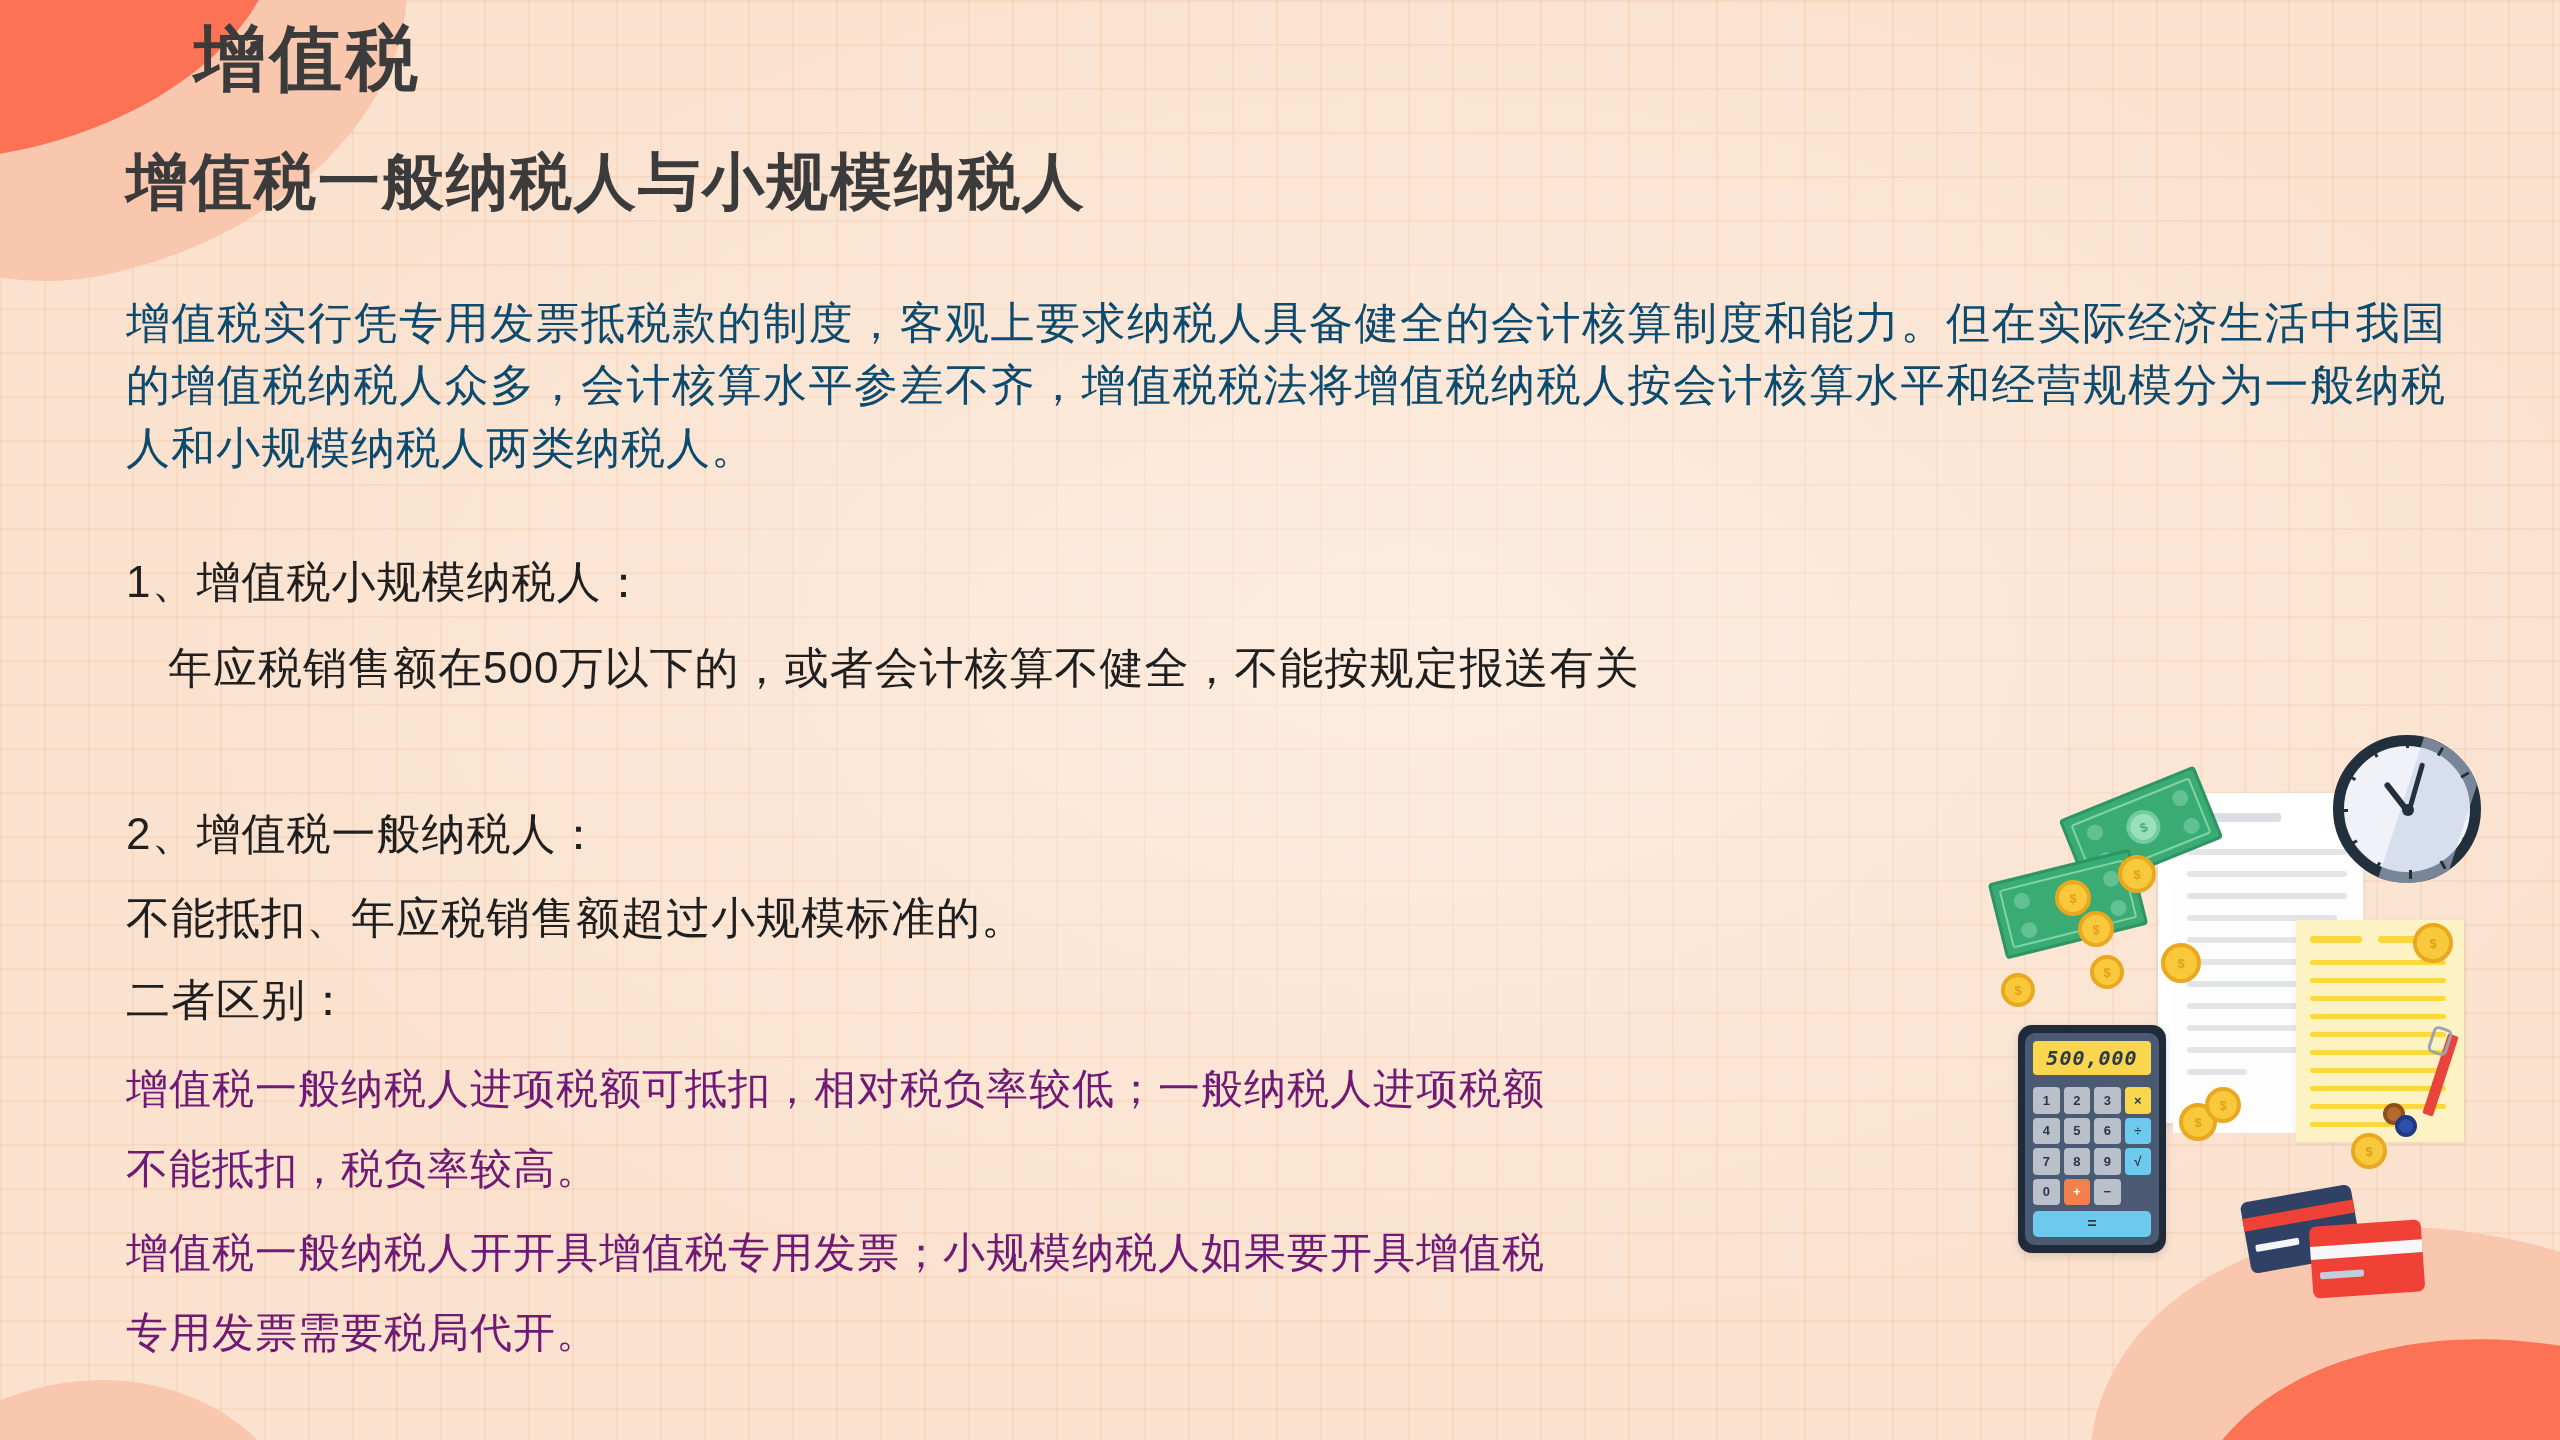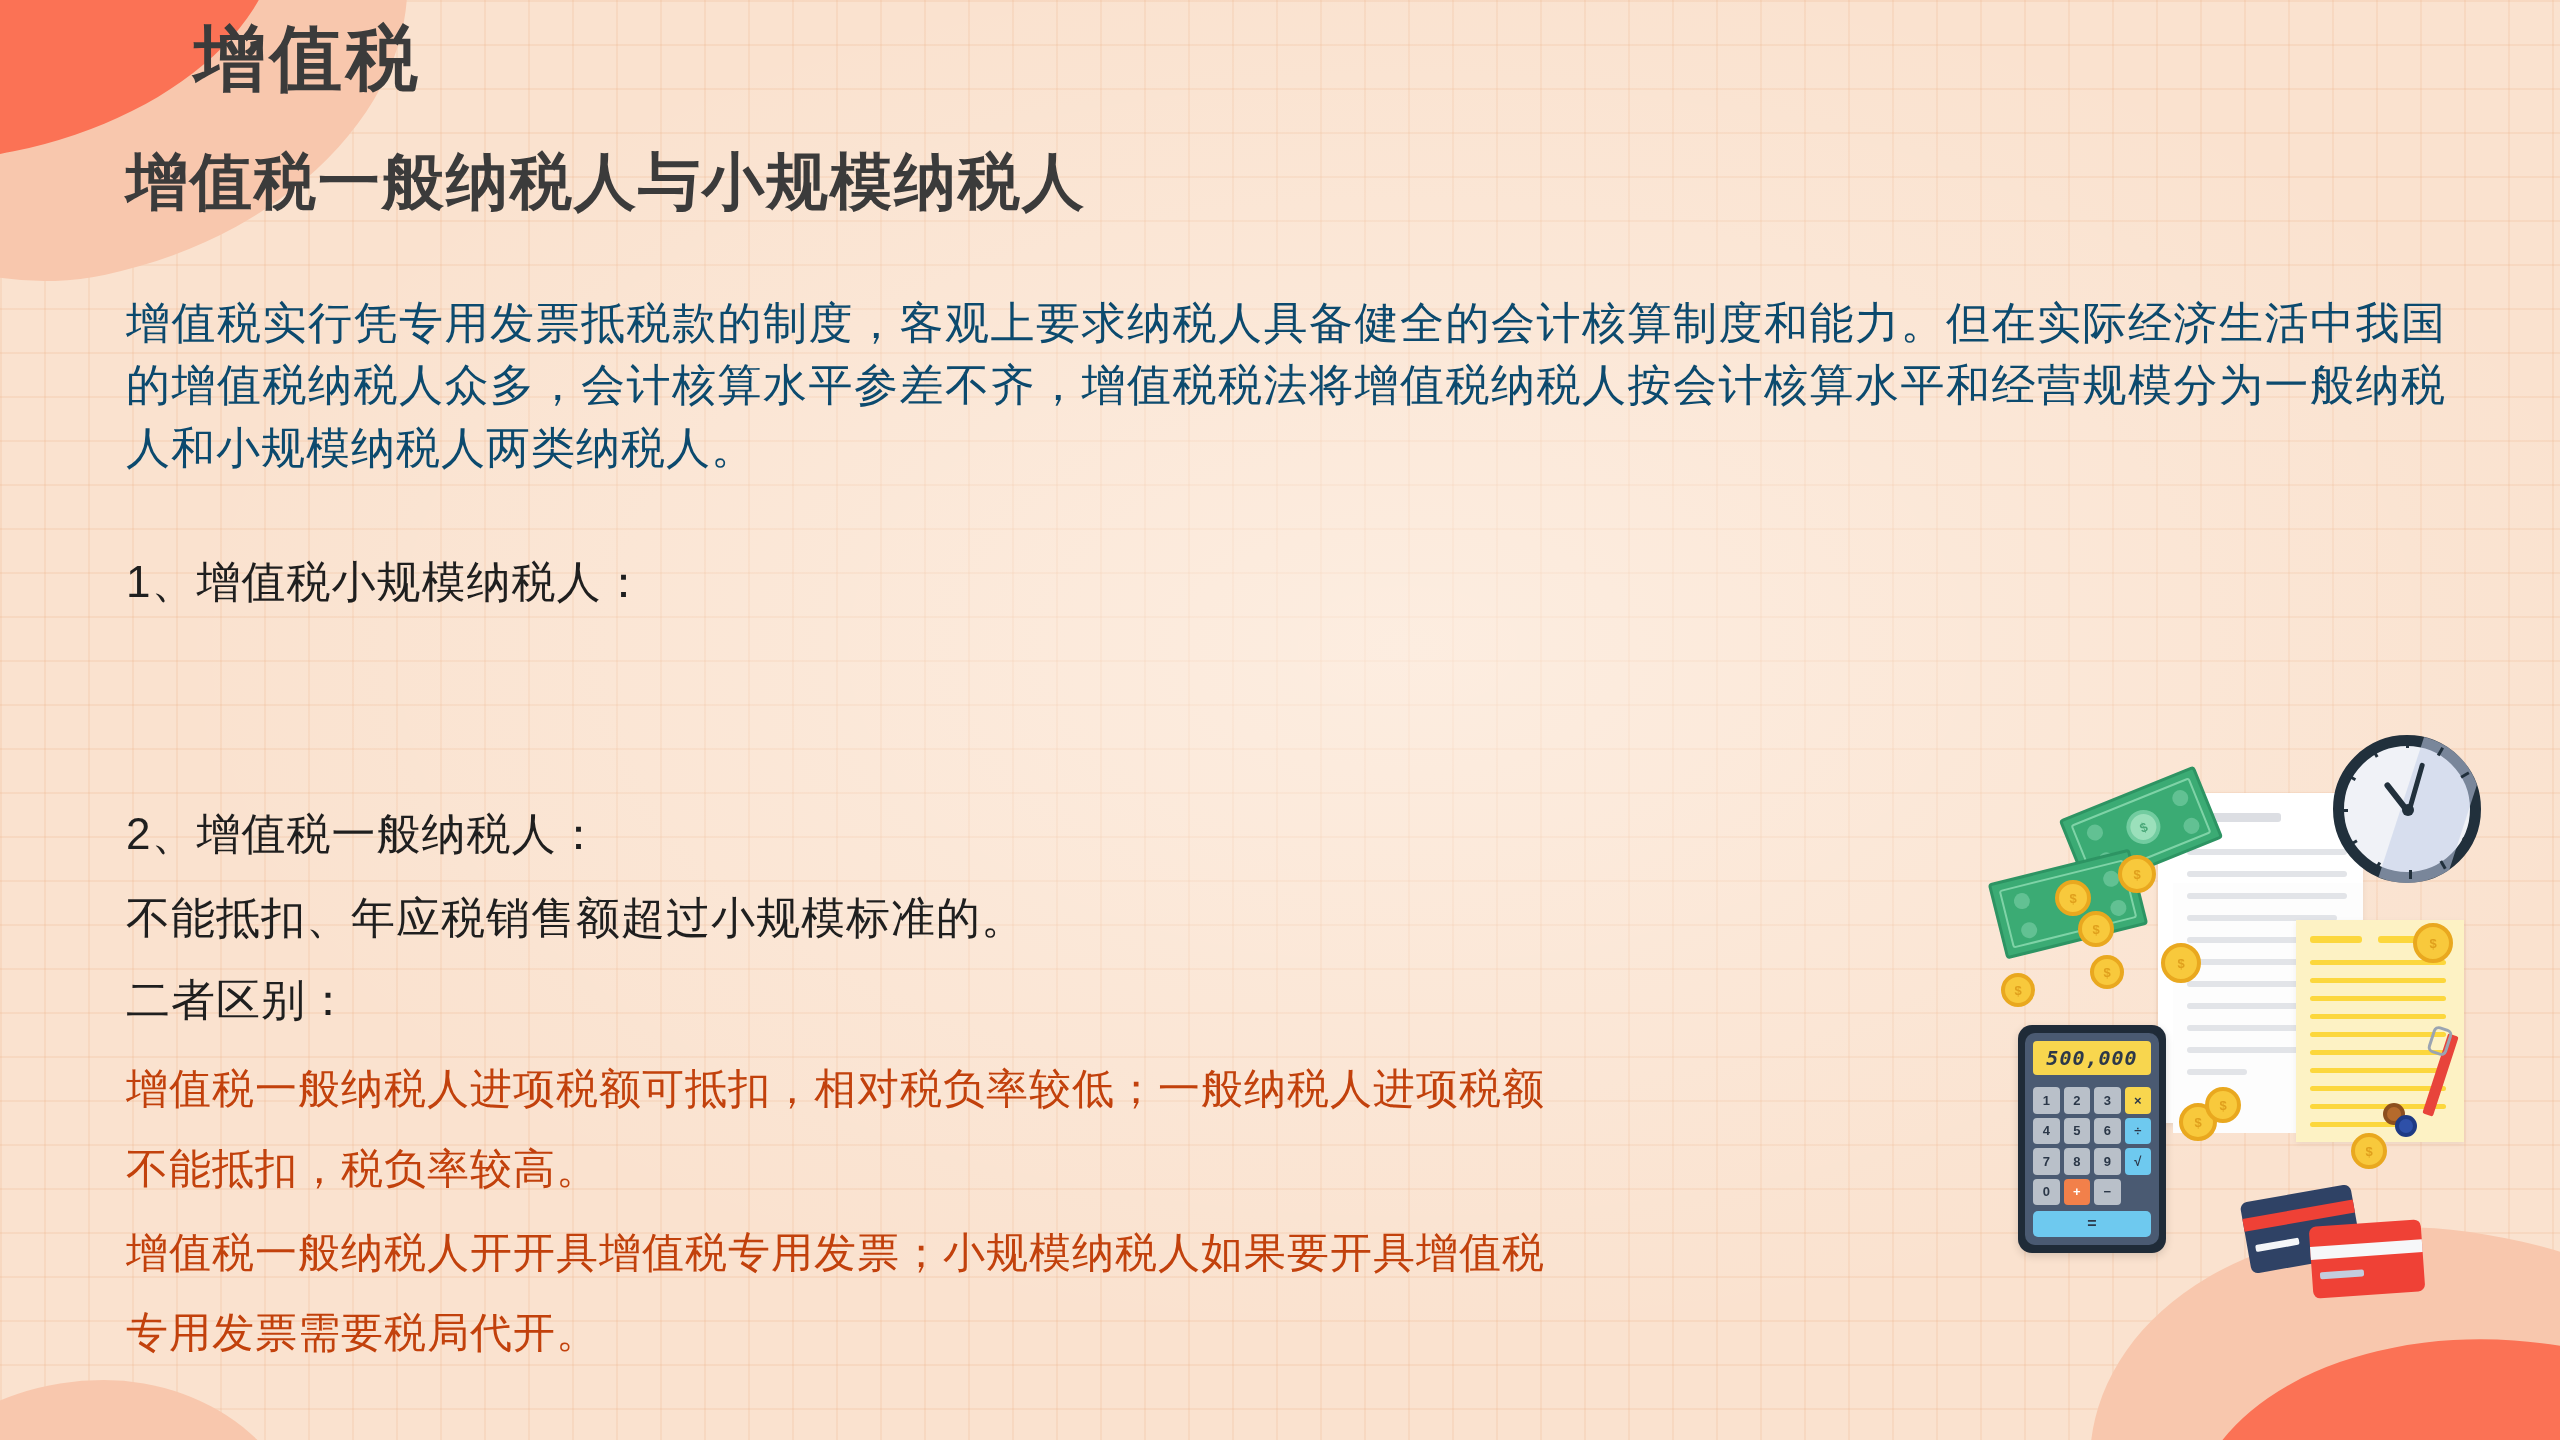--- a/index.html
+++ b/index.html
@@ -87,21 +87,21 @@
   }
   .list-head{position:absolute;left:118px;top:560px;}
   .list-sub1{position:absolute;left:160px;top:646px;}
   .list-sub2{position:absolute;left:118px;top:730px;}
   .list-head2{position:absolute;left:118px;top:812px;}
   .list-sub3{position:absolute;left:118px;top:896px;}
   .diff-head{position:absolute;left:118px;top:978px;}
 
   .red-block{position:absolute;left:118px;top:1068px;}
   .red-line{
-    font-size:42px;color:#c2410c;line-height:1.0;
+    font-size:42px;color:#701a75;line-height:1.0;
     letter-spacing:1px;white-space:nowrap;margin-bottom:38px;
   }
   .red-line.gap{margin-bottom:42px;}
 
   
   .illus{
     position:absolute;left:1975px;top:715px;width:540px;height:600px;
   }
   .il{position:absolute;}
 
@@ -199,20 +199,21 @@
   <div class="content">
 
     <div class="page-title">增值税</div>
     <div class="page-subtitle">增值税一般纳税人与小规模纳税人</div>
 
     <div class="body-block">
       <p class="para">增值税实行凭专用发票抵税款的制度，客观上要求纳税人具备健全的会计核算制度和能力。但在实际经济生活中我国的增值税纳税人众多，会计核算水平参差不齐，增值税税法将增值税纳税人按会计核算水平和经营规模分为一般纳税人和小规模纳税人两类纳税人。</p>
     </div>
 
     <div class="line list-head">1、增值税小规模纳税人：</div>
+    <div class="line list-sub1">年应税销售额在500万以下的，或者会计核算不健全，不能按规定报送有关</div>
 
     <div class="line list-head2">2、增值税一般纳税人：</div>
     <div class="line list-sub3">不能抵扣、年应税销售额超过小规模标准的。</div>
 
     <div class="line diff-head">二者区别：</div>
 
     <div class="red-block">
       <div class="red-line">增值税一般纳税人进项税额可抵扣，相对税负率较低；一般纳税人进项税额</div>
       <div class="red-line gap">不能抵扣，税负率较高。</div>
       <div class="red-line">增值税一般纳税人开开具增值税专用发票；小规模纳税人如果要开具增值税</div>

